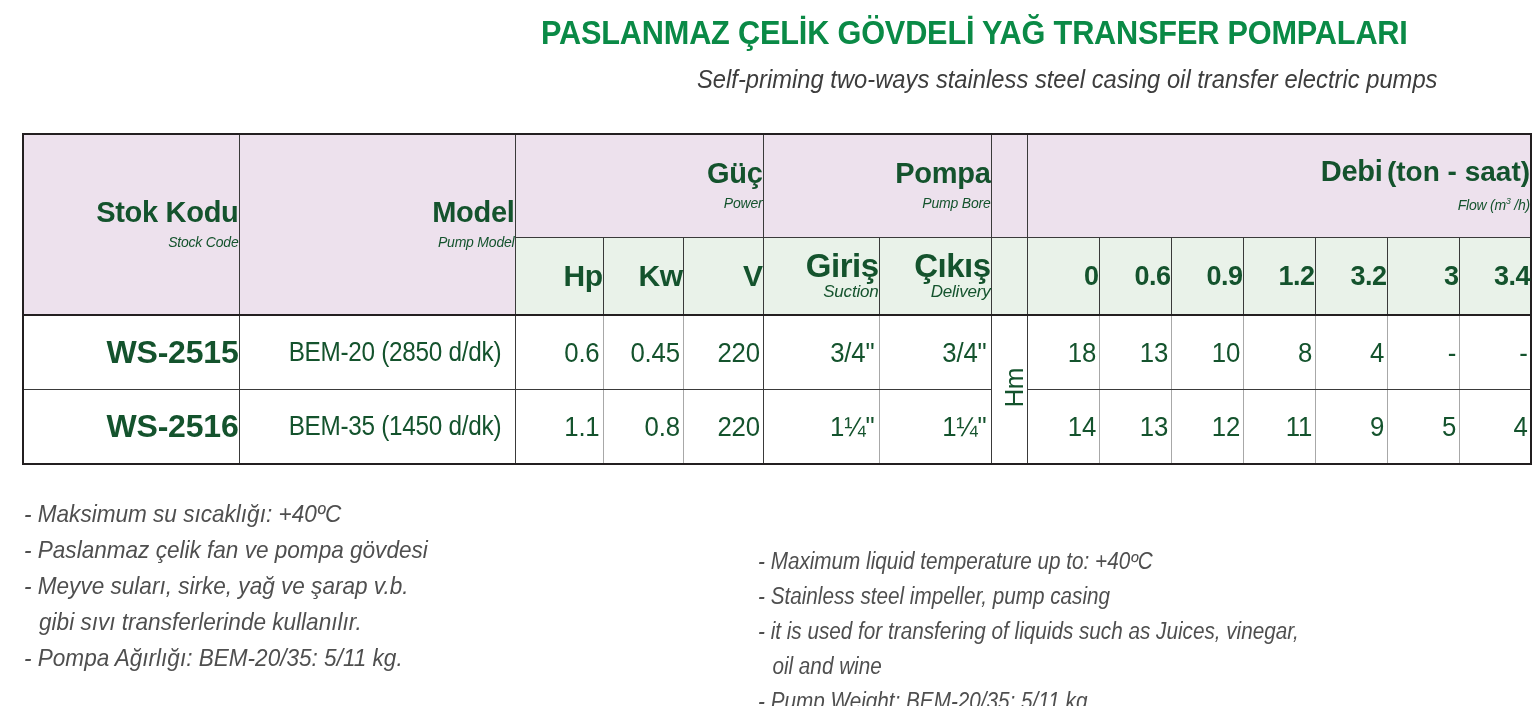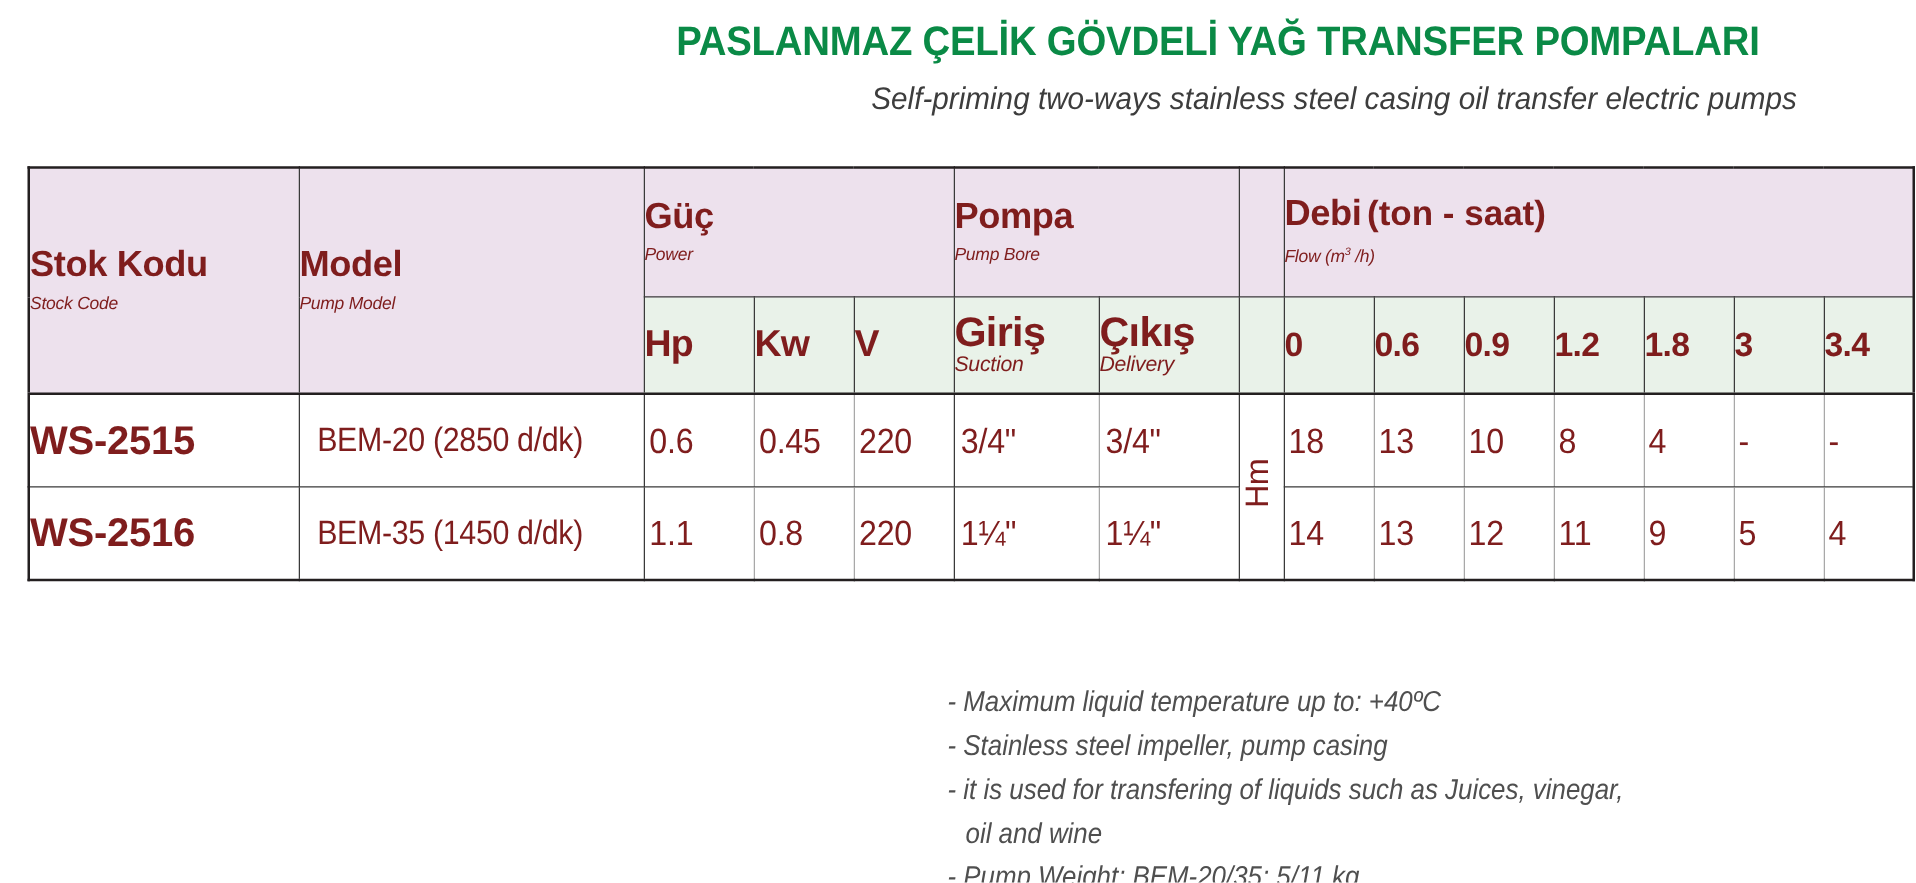--- a/index.html
+++ b/index.html
@@ -52,23 +52,23 @@
     left: 22px;
     top: 133px;
     width: 1489px;
     border-collapse: collapse;
     table-layout: fixed;
     background: #ffffff;
   }
   #spec-table td {
     border: 1px solid #3a3a3a;
     padding: 0;
-    text-align: left;
+    text-align: right;
     vertical-align: middle;
-    color: #7f1d1d;
+    color: #14532d;
   }
 
   .hdr-pink { background: #EDE1ED; }
   .hdr-green { background: #E9F2E9; }
   .cell-white { background: #ffffff; }
 
   
   #spec-table { border: 2px solid #231f20; }
   .bt-heavy { border-top: 2px solid #231f20 !important; }
   .br-thin { border-right: 1px solid #a8a8a8 !important; }
@@ -248,21 +248,21 @@
     </td>
     <td class="hdr-green">
       <div class="h-main-sm">Çıkış</div>
       <div class="h-sub-sm">Delivery</div>
     </td>
     <td class="hdr-green"></td>
     <td class="hdr-green h-col-num">0</td>
     <td class="hdr-green h-col-num">0.6</td>
     <td class="hdr-green h-col-num">0.9</td>
     <td class="hdr-green h-col-num">1.2</td>
-    <td class="hdr-green h-col-num">1.8</td>
+    <td class="hdr-green h-col-num">3.2</td>
     <td class="hdr-green h-col-num">3</td>
     <td class="hdr-green h-col-num">3.4</td>
   </tr>
 
   <tr class="row-data">
     <td class="cell-white bt-heavy">
       <span class="d-code">WS-2515</span>
     </td>
     <td class="cell-white bt-heavy">
       <span class="d-model">BEM-20 (2850 d/dk)</span>
@@ -349,20 +349,27 @@
       <span class="d-val">5</span>
     </td>
     <td class="cell-white bt-thin">
       <span class="d-val">4</span>
     </td>
   </tr>
 </tbody>
   </table>
 
 <div id="notes">
+  <div class="notes-col" id="notes-tr">
+    <div class="note-line">- Maksimum su sıcaklığı: +40ºC</div>
+    <div class="note-line">- Paslanmaz çelik fan ve pompa gövdesi</div>
+    <div class="note-line">- Meyve suları, sirke, yağ ve şarap v.b.</div>
+    <div class="note-line note-cont">gibi sıvı transferlerinde kullanılır.</div>
+    <div class="note-line">- Pompa Ağırlığı: BEM-20/35: 5/11 kg.</div>
+  </div>
   <div class="notes-col" id="notes-en">
     <div class="note-line">- Maximum liquid temperature up to: +40ºC</div>
     <div class="note-line">- Stainless steel impeller, pump casing</div>
     <div class="note-line">- it is used for transfering of liquids such as Juices, vinegar,</div>
     <div class="note-line note-cont">oil and wine</div>
     <div class="note-line">- Pump Weight: BEM-20/35: 5/11 kg.</div>
   </div>
 </div>
 
 </body></html>

